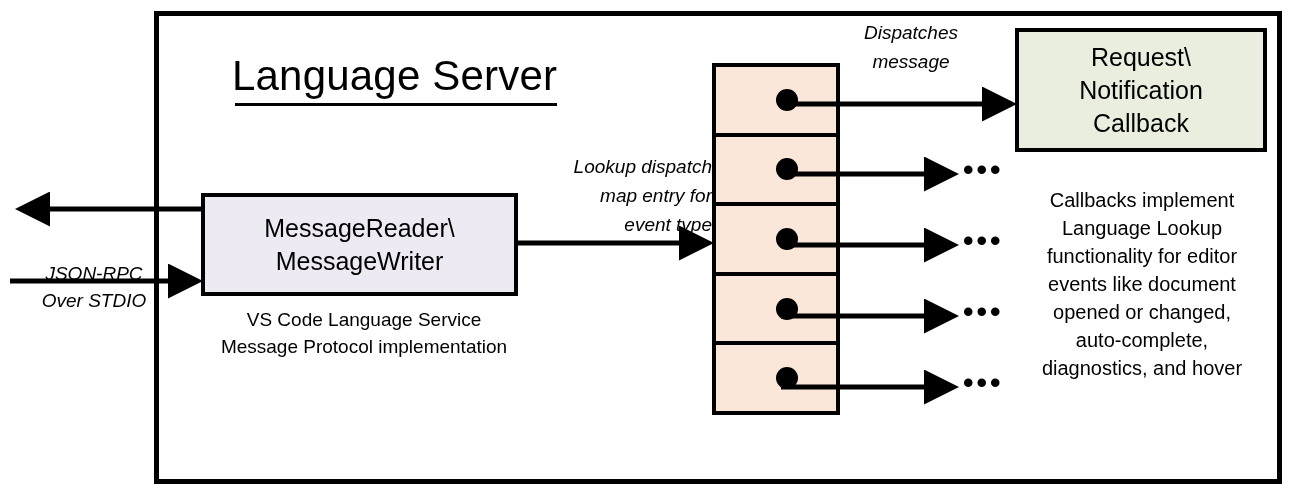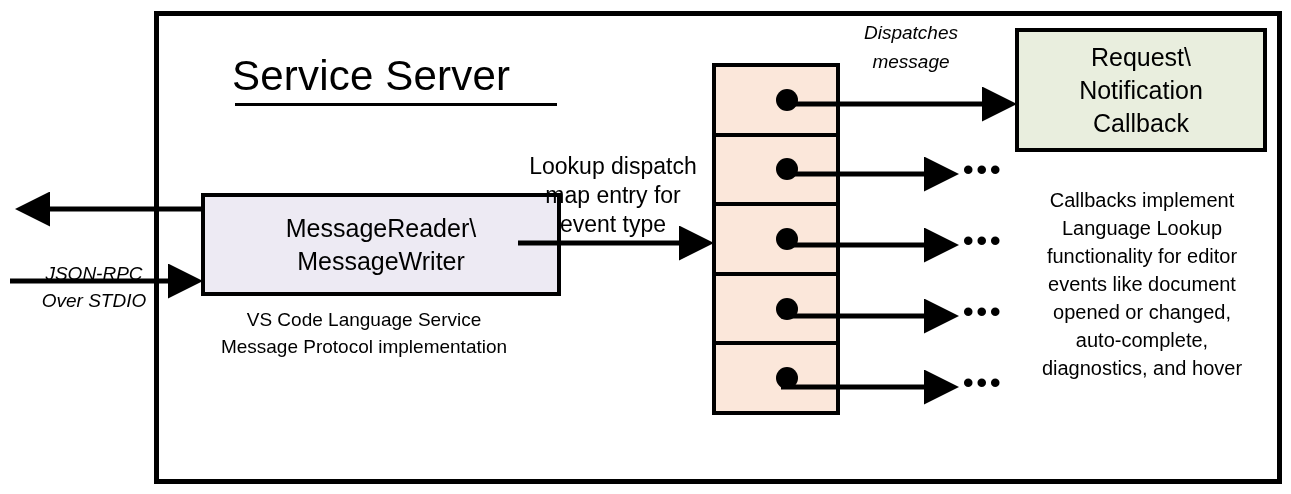--- a/index.html
+++ b/index.html
@@ -46,21 +46,21 @@
     top: 103px;
     width: 322px;
     height: 3px;
     background: #000;
   }
 
   
   #mrw-box {
     left: 201px;
     top: 193px;
-    width: 360px;
+    width: 317px;
     height: 103px;
     background: #edeaf3;
     border: 4px solid #000;
     box-sizing: border-box;
     display: flex;
     align-items: center;
     justify-content: center;
   }
   #mrw-label {
     font-size: 25px;
@@ -89,23 +89,24 @@
     font-style: italic;
     white-space: pre-line;
     margin-top: 36px;
   }
 
   
   #lookup-label {
     left: 514px;
     top: 152px;
     width: 198px;
-    text-align: center;
-    font-size: 23px;
+    text-align: right;
+    font-size: 19px;
     line-height: 29px;
+    font-style: italic;
     white-space: pre-line;
   }
 
   
   #dispatch-msg-label {
     left: 836px;
     top: 18px;
     width: 150px;
     text-align: center;
     font-size: 19px;
@@ -200,21 +201,21 @@
     pointer-events: none;
   }
 </style>
 </head>
 <body>
 
 <div id="canvas">
 
   <div class="abs" id="server-border"></div>
 
-  <div class="abs" id="server-title">Service Server</div>
+  <div class="abs" id="server-title">Language Server</div>
   <div class="abs" id="server-title-underline"></div>
 
   <div class="abs" id="jsonrpc-label">JSON-RPC
 Over STDIO</div>
 
   <div class="abs" id="mrw-box">
     <div id="mrw-label">MessageReader\
 MessageWriter</div>
   </div>
   <div class="abs" id="mrw-caption">VS Code Language Service

